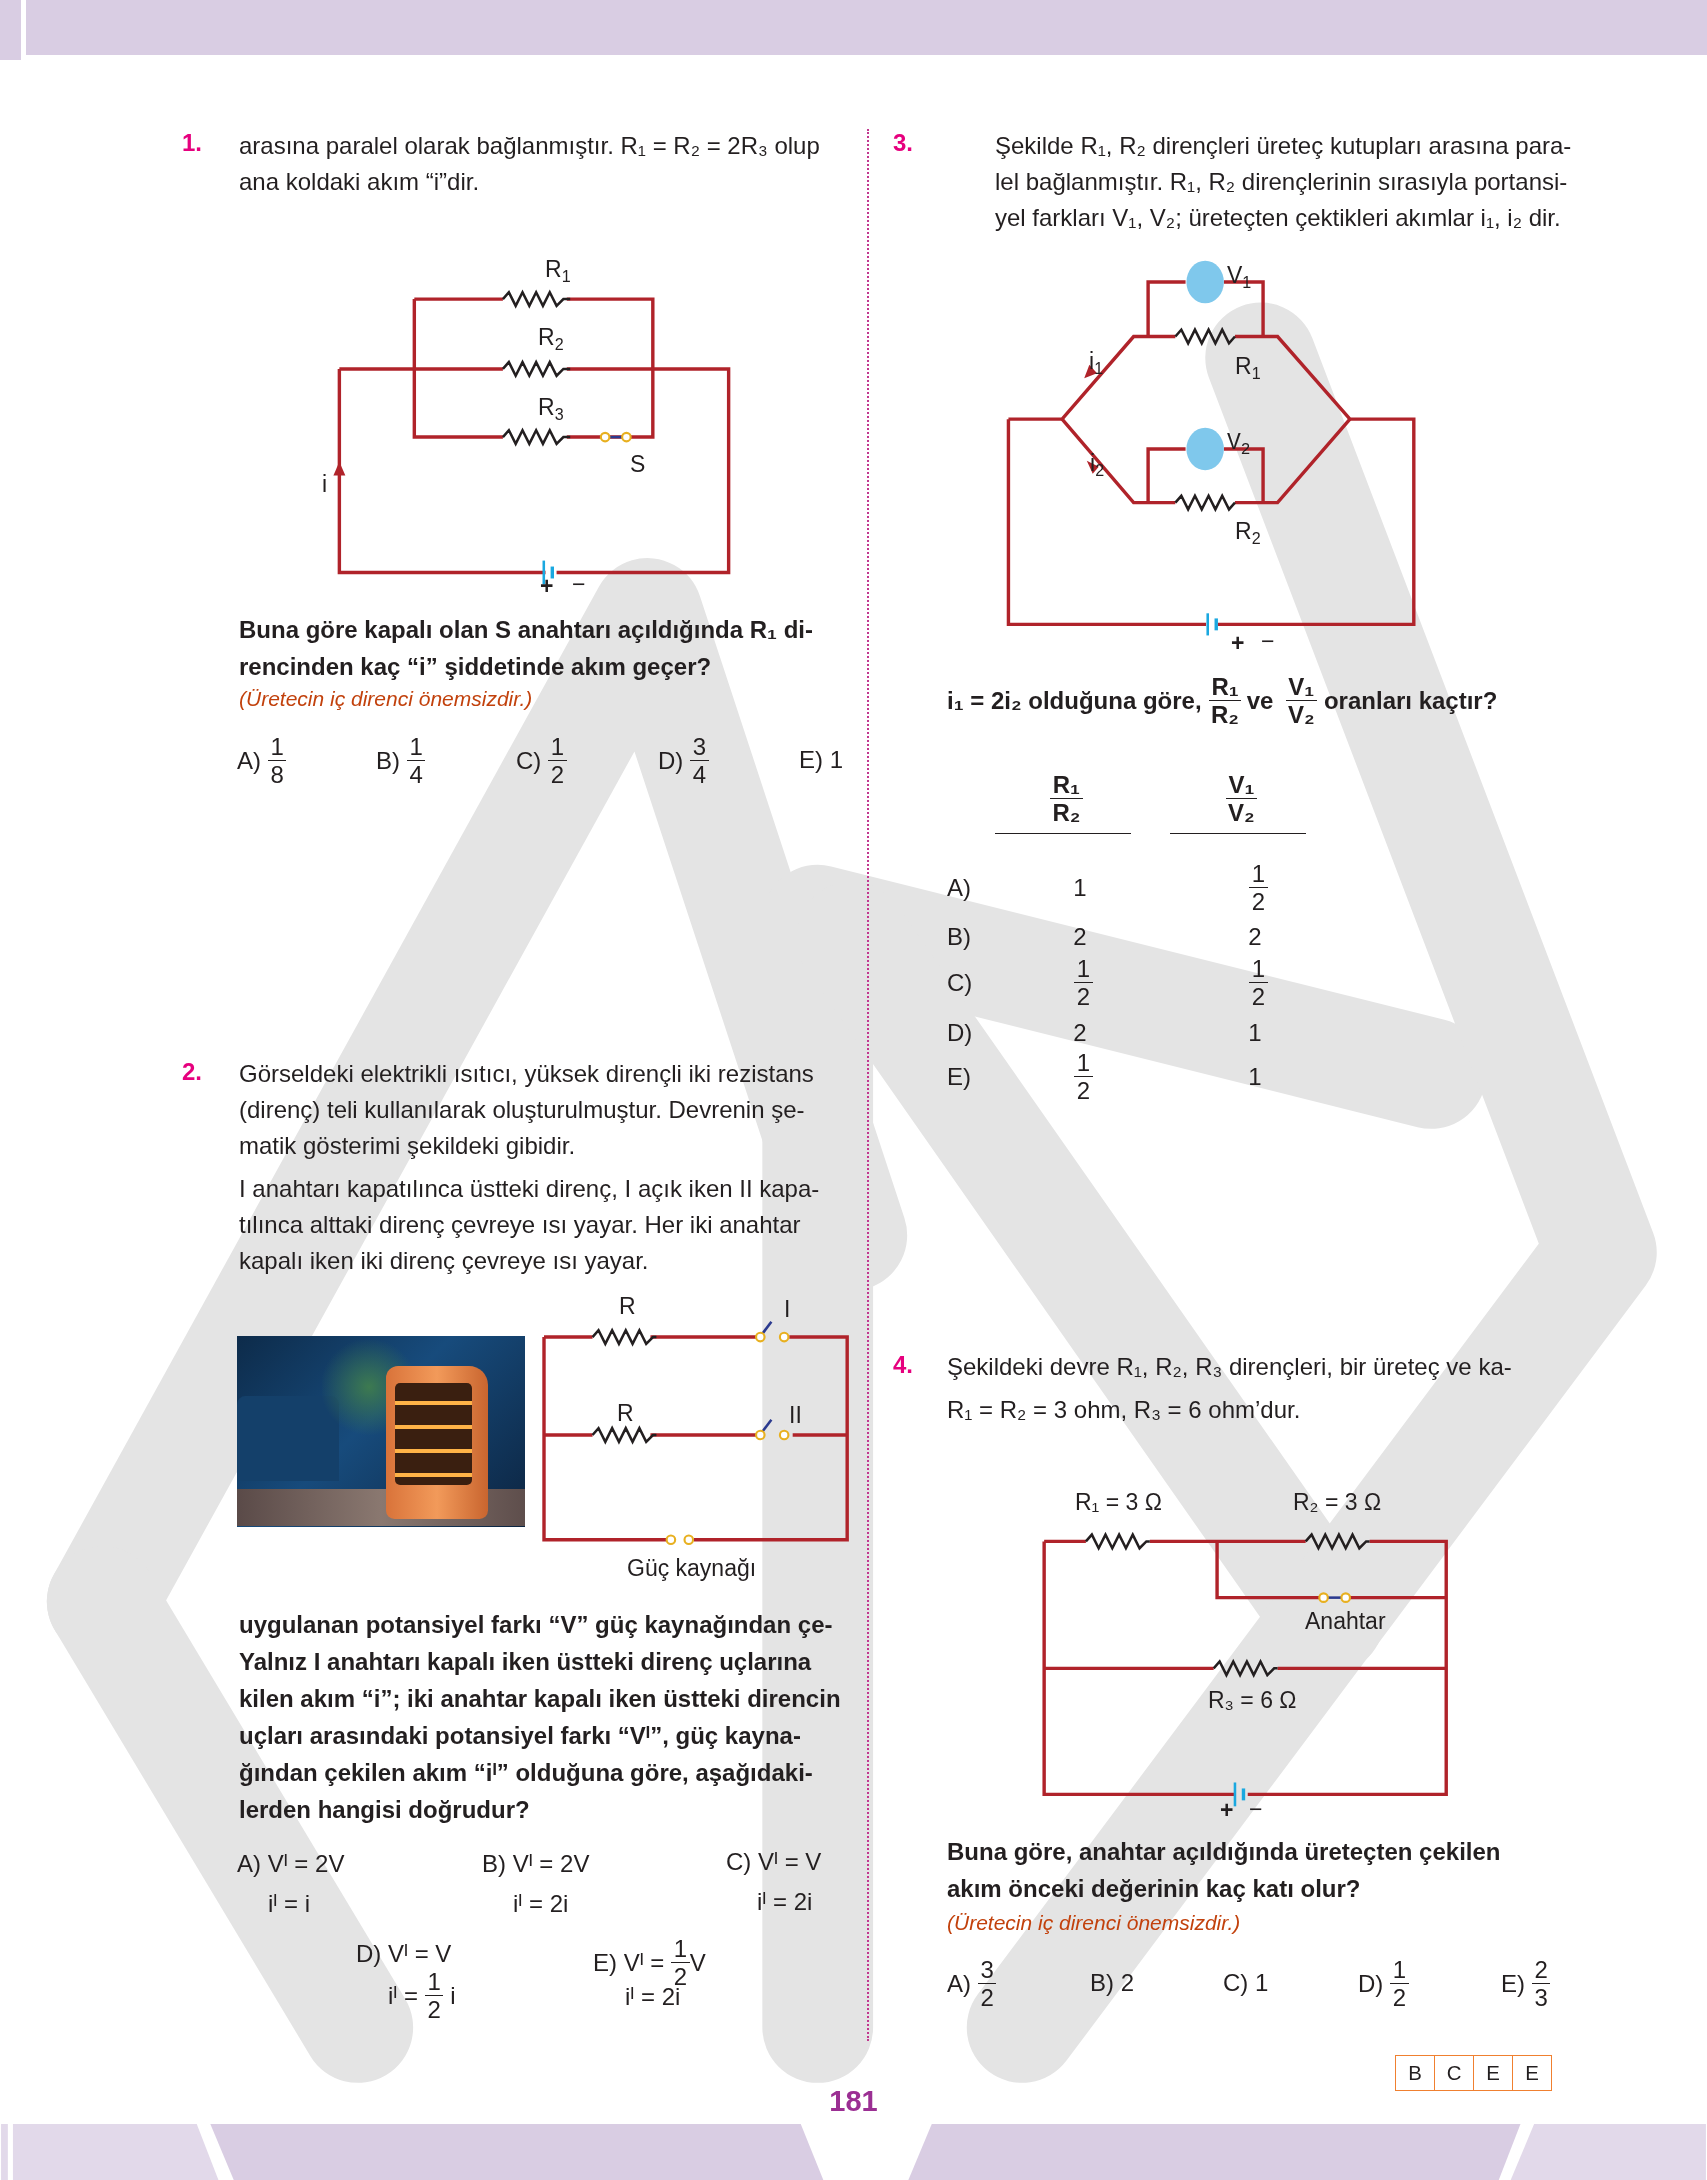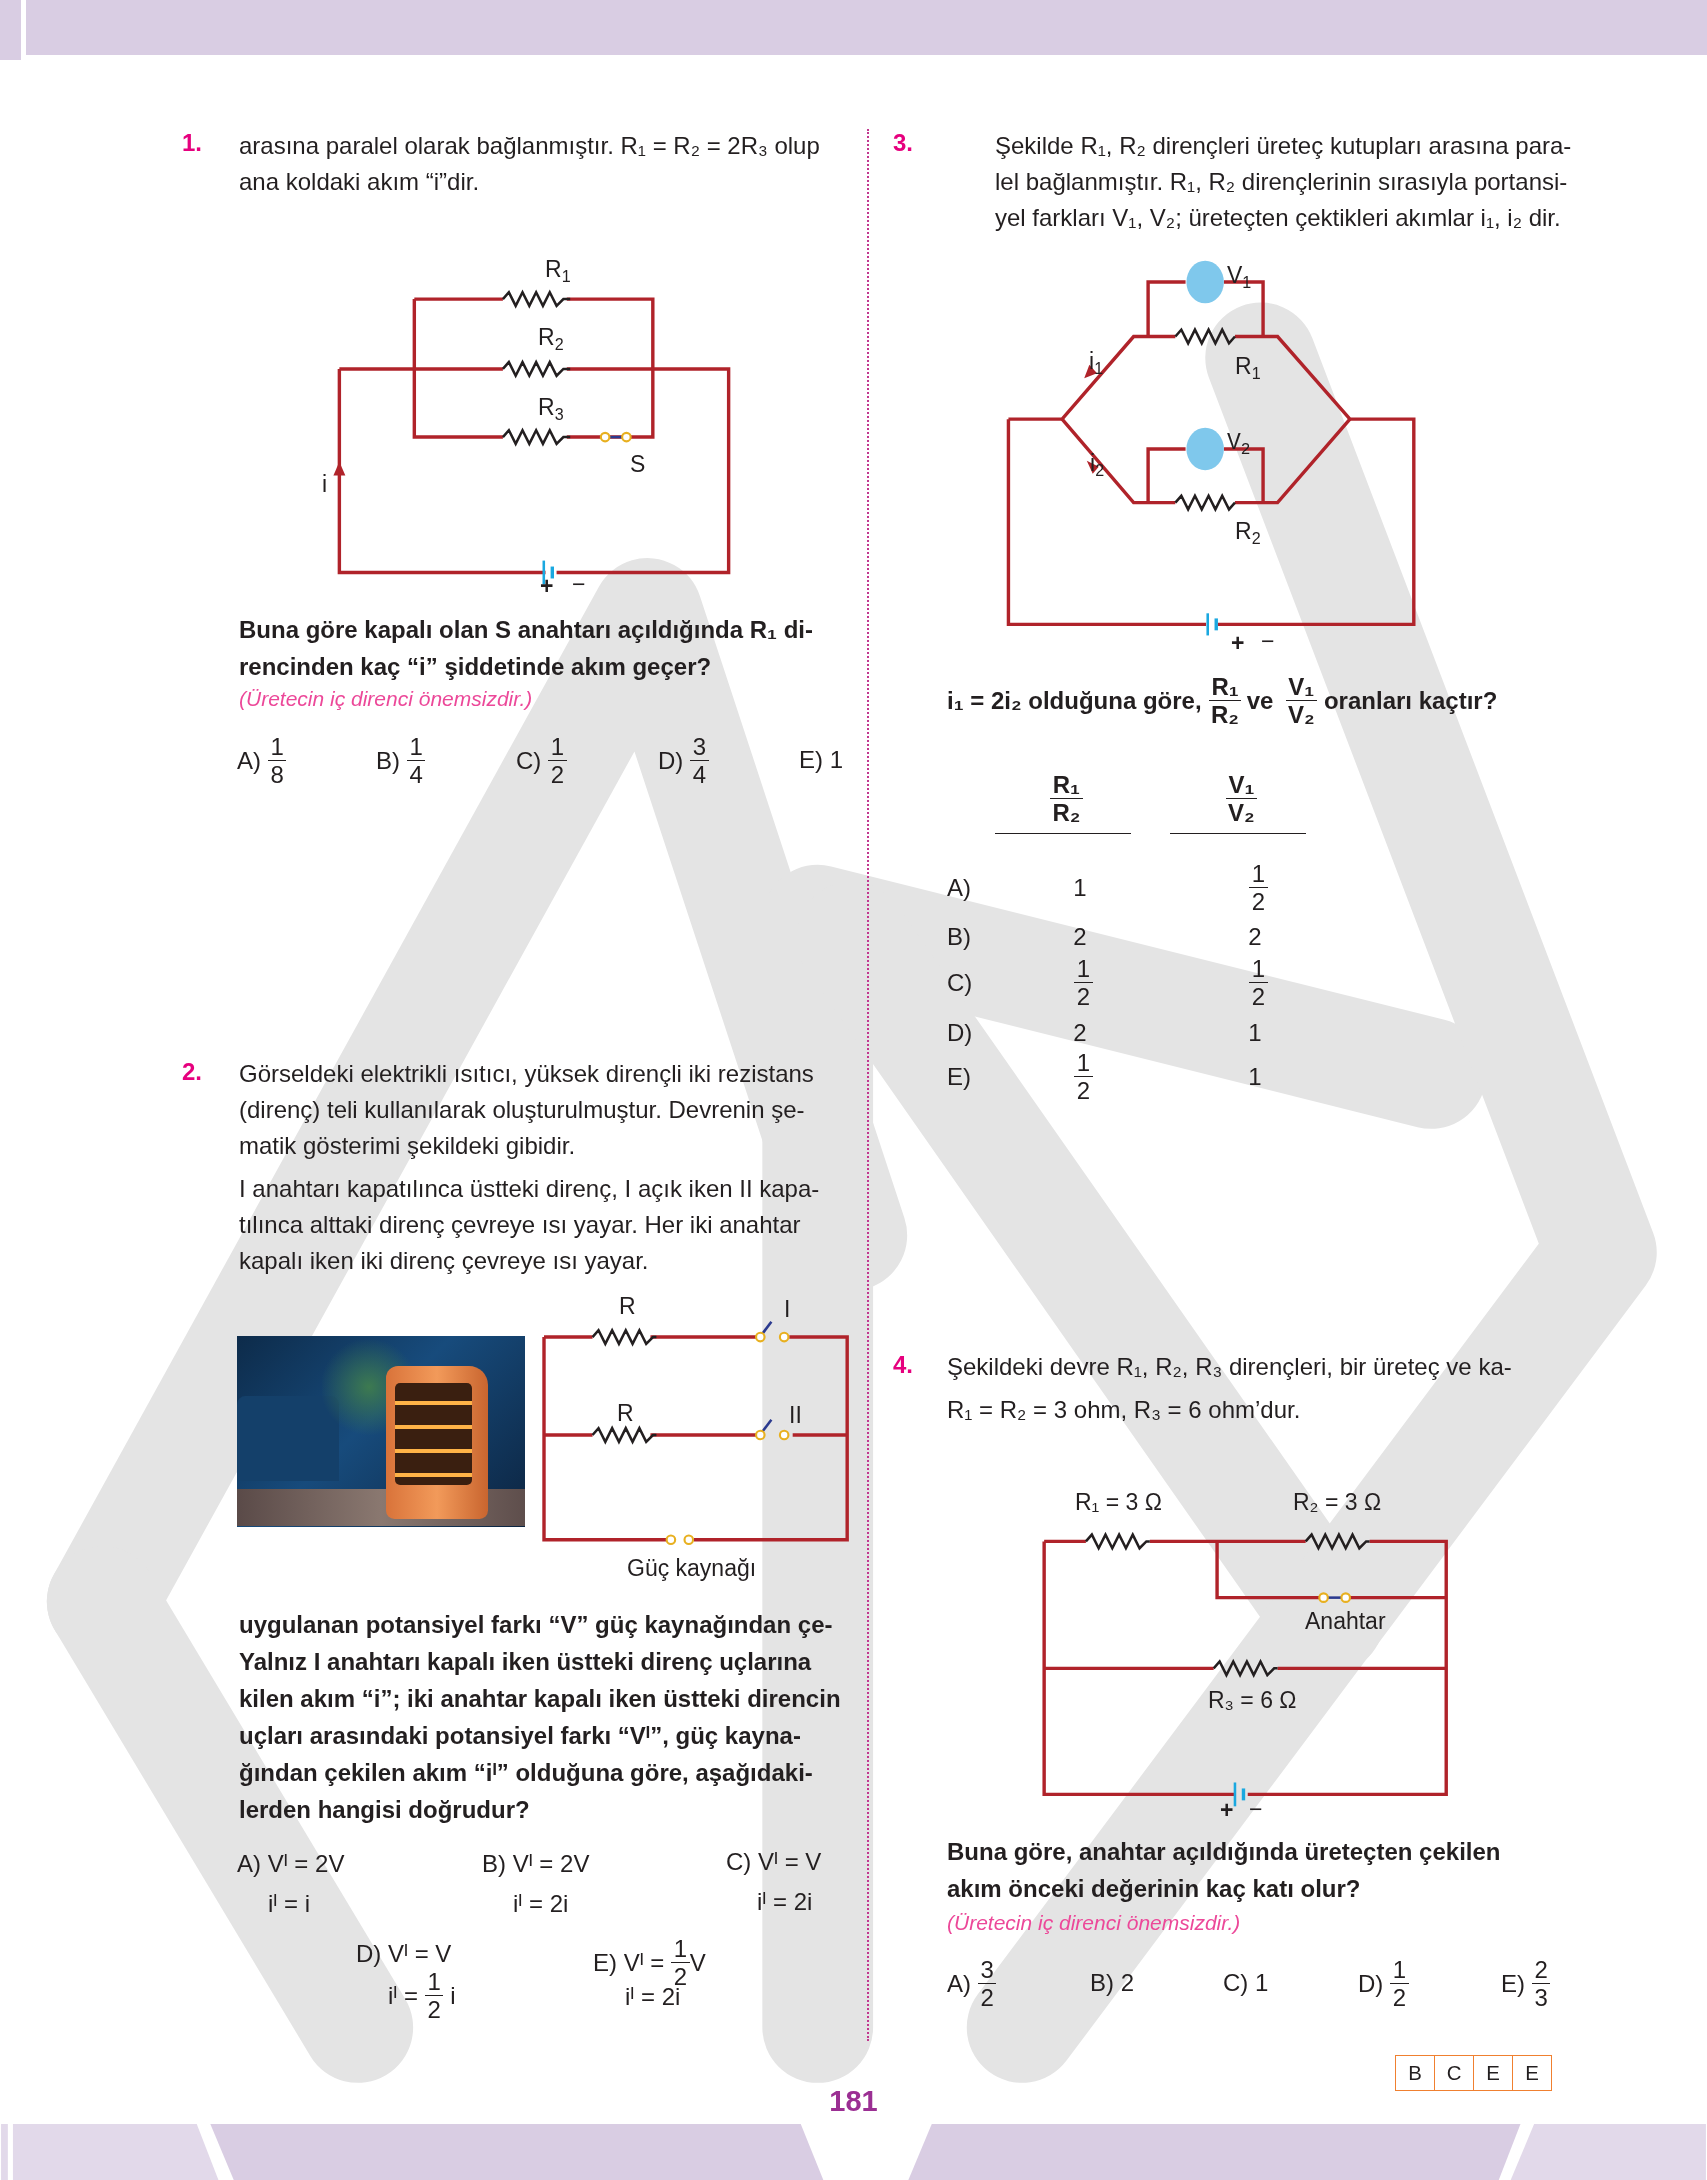--- a/index.html
+++ b/index.html
@@ -9,21 +9,21 @@
   .band-top-left { left:0; top:0; width:21px; height:60px; background:#d9cde3; }
   .band-top { left:26.4px; top:0; width:1681px; height:55px; background:#d9cde3; }
   .footer { left:0; top:2124px; width:1707px; height:57px; }
   .page-num { left:0; width:1707px; top:2085px; text-align:center; font-size:29px; font-weight:bold; color:#9b2f93; }
   .divider { left:867px; top:129px; width:0; height:1912px; border-left:2.6px dotted #c2378f; }
   .watermark { left:0; top:0; width:1707px; height:2181px; pointer-events:none; }
   .qnum { font-size:24px; font-weight:bold; color:#e6007e; }
   .qtext { font-size:24px; line-height:36px; color:#231f20; text-align:justify; }
   .qtext sub, .bold sub, .opt sub, .lbl sub { font-size:0.7em; vertical-align:-0.3em; line-height:0; }
   .bold { font-size:24px; line-height:37px; font-weight:bold; text-align:justify; }
-  .note { font-size:21px; font-style:italic; color:#ec4899; }
+  .note { font-size:21px; font-style:italic; color:#c2410c; }
   .opt { font-size:24px; position:absolute; white-space:nowrap; display:flex; align-items:center; }
   .frac { display:inline-flex; flex-direction:column; align-items:center; margin-left:6.8px; vertical-align:middle; }
   .frac span { display:block; line-height:27px; padding:0 2.6px; }
   .frac .num { border-bottom:1.7px solid #231f20; }
   .lbl { font-size:23px; position:absolute; white-space:nowrap; color:#231f20; }
   svg .wire { stroke:#b0232a; stroke-width:4; fill:none; }
   svg .res { stroke:#231f20; stroke-width:3; fill:none; }
   .answers { left:1395px; top:2055px; display:flex; border:1.7px solid #f08030; }
   .answers div { width:38px; height:34px; line-height:34px; text-align:center; font-size:20.4px; border-right:1.7px solid #f08030; }
   .answers div:last-child { border-right:none; }

